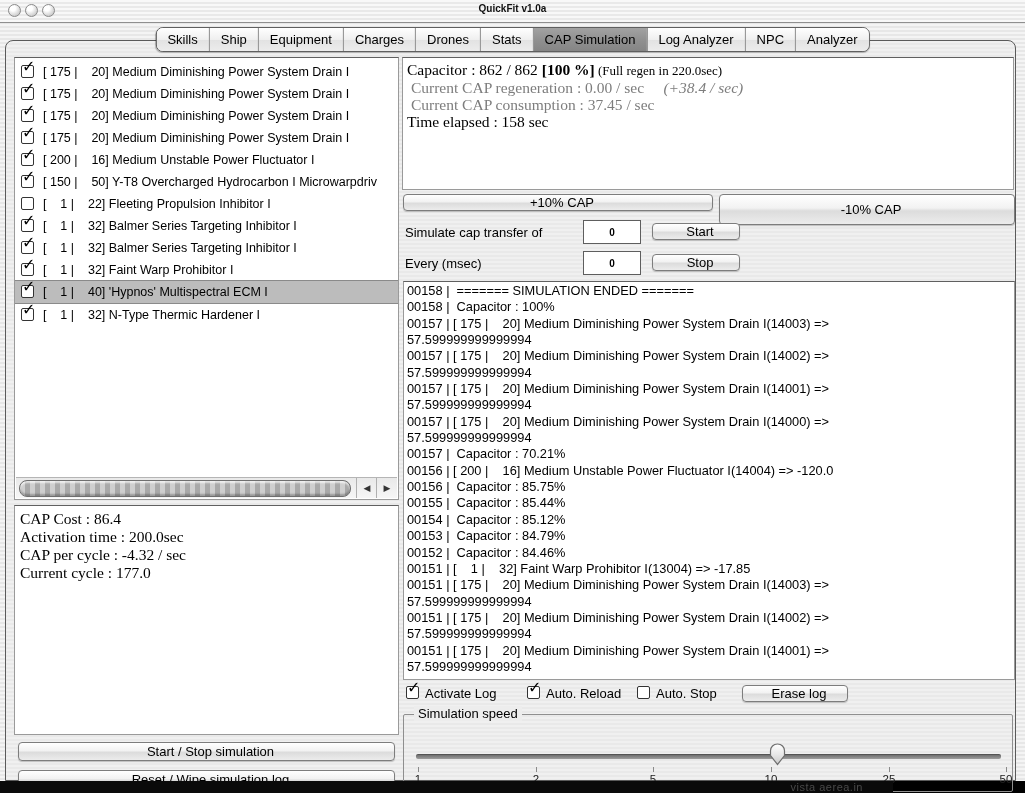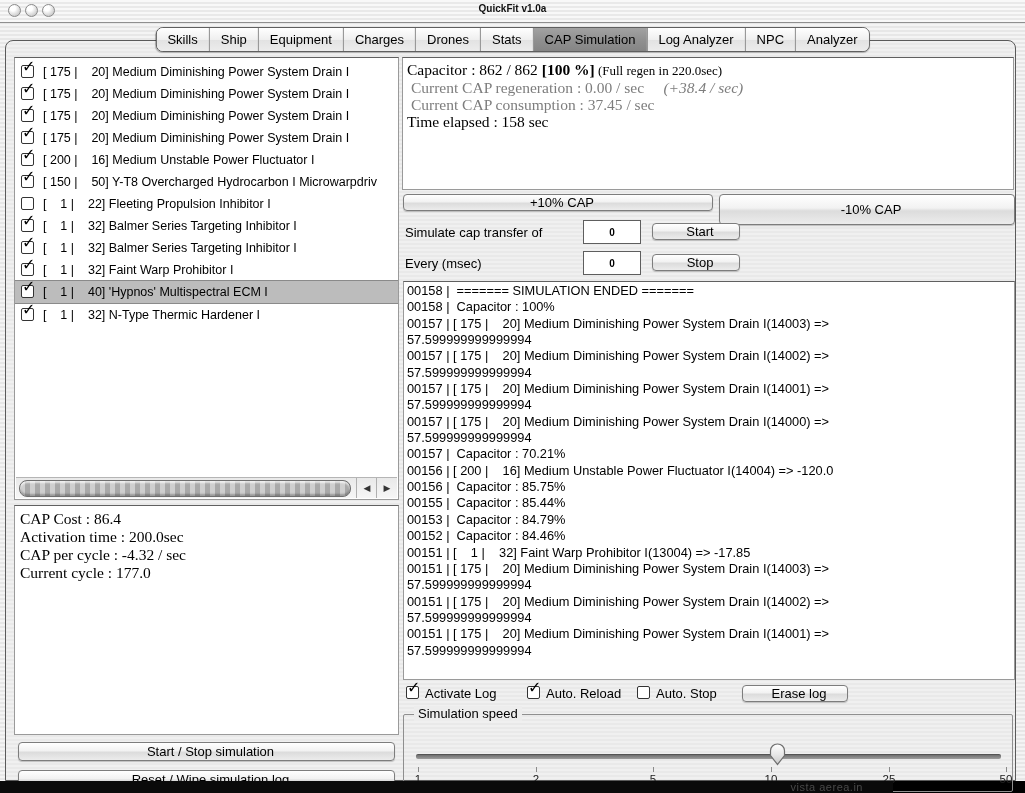--- a/index.html
+++ b/index.html
@@ -290,20 +290,21 @@
     <div class="logline">00157 | [ 175 |    20] Medium Diminishing Power System Drain I(14002) =&gt;</div>
     <div class="logline">57.599999999999994</div>
     <div class="logline">00157 | [ 175 |    20] Medium Diminishing Power System Drain I(14001) =&gt;</div>
     <div class="logline">57.599999999999994</div>
     <div class="logline">00157 | [ 175 |    20] Medium Diminishing Power System Drain I(14000) =&gt;</div>
     <div class="logline">57.599999999999994</div>
     <div class="logline">00157 |  Capacitor : 70.21%</div>
     <div class="logline">00156 | [ 200 |    16] Medium Unstable Power Fluctuator I(14004) =&gt; -120.0</div>
     <div class="logline">00156 |  Capacitor : 85.75%</div>
     <div class="logline">00155 |  Capacitor : 85.44%</div>
+    <div class="logline">00154 |  Capacitor : 85.12%</div>
     <div class="logline">00153 |  Capacitor : 84.79%</div>
     <div class="logline">00152 |  Capacitor : 84.46%</div>
     <div class="logline">00151 | [    1 |    32] Faint Warp Prohibitor I(13004) =&gt; -17.85</div>
     <div class="logline">00151 | [ 175 |    20] Medium Diminishing Power System Drain I(14003) =&gt;</div>
     <div class="logline">57.599999999999994</div>
     <div class="logline">00151 | [ 175 |    20] Medium Diminishing Power System Drain I(14002) =&gt;</div>
     <div class="logline">57.599999999999994</div>
     <div class="logline">00151 | [ 175 |    20] Medium Diminishing Power System Drain I(14001) =&gt;</div>
     <div class="logline">57.599999999999994</div>
   </div>

